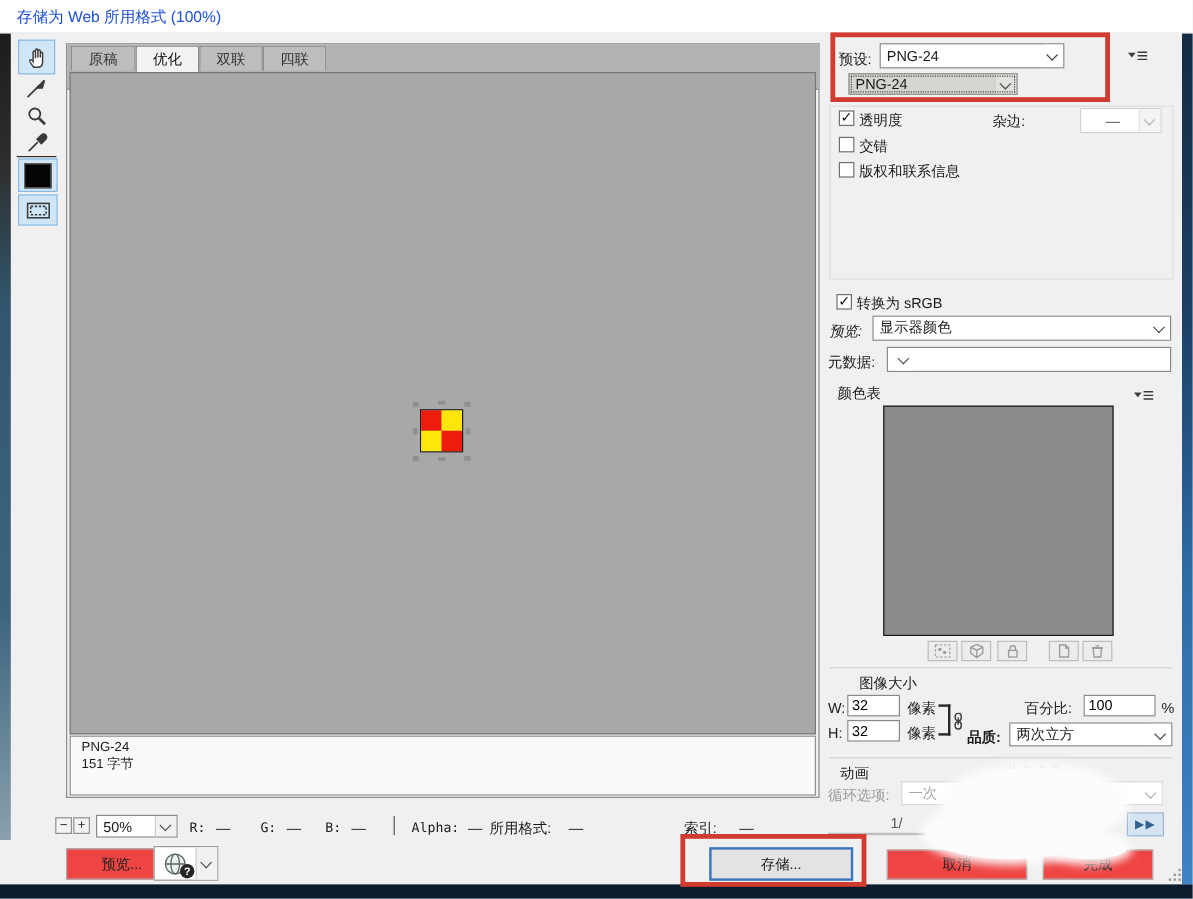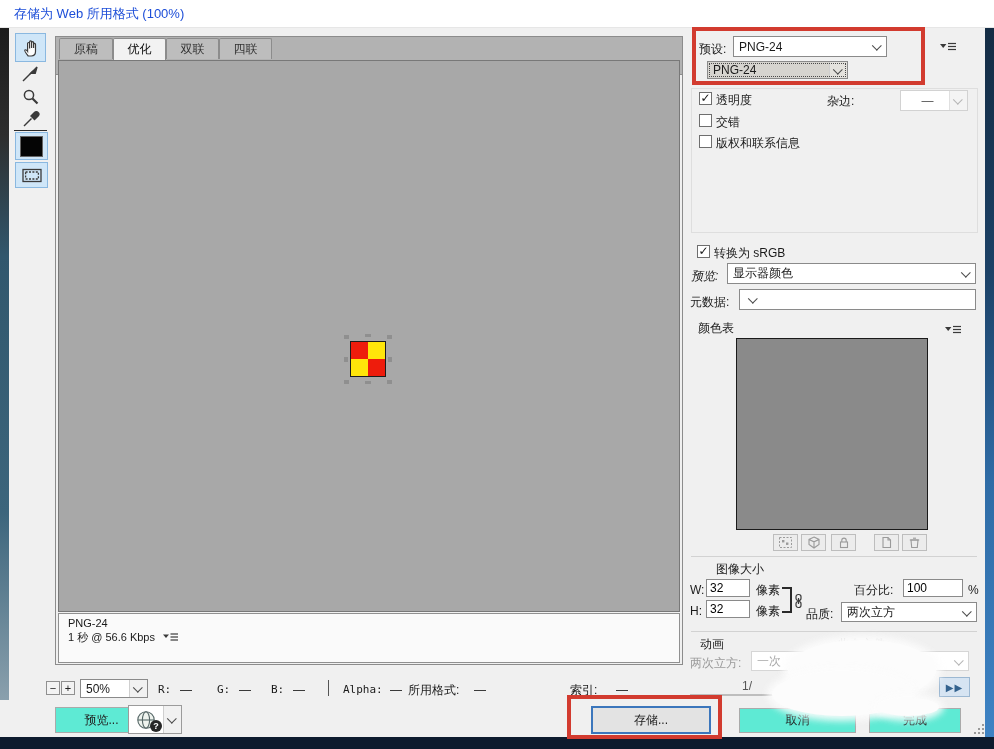--- a/index.html
+++ b/index.html
@@ -17,21 +17,21 @@
   .chev-btn{width:17px;align-self:stretch;display:flex;align-items:center;justify-content:center;
             background:#f1f1f1;border-left:1px solid #cfcfcf;}
   .chev{display:inline-block;width:6px;height:6px;border-left:1.5px solid #4a4a4a;
         border-bottom:1.5px solid #4a4a4a;transform:rotate(-45deg) translateY(-1px);}
   .disabled .chev{border-color:#b5b5b5;}
   .disabled{border-color:#d2d2d2;color:#a8a8a8;}
   .disabled .chev-btn{background:#f4f4f4;border-left-color:#e0e0e0;}
   .checkbox{width:13px;height:13px;background:#fff;border:1px solid #6e6e6e;
             text-align:center;line-height:11px;font-size:12px;color:#111;}
   .checkbox.checked::after{content:"✓";font-weight:bold;}
-  .btn{background:#5eead4;border:1px solid #aaaaaa;display:flex;align-items:center;
+  .btn{background:#ef4444;border:1px solid #aaaaaa;display:flex;align-items:center;
        justify-content:center;font-size:12px;color:#222;}
   .input{background:#fff;border:1px solid #8a8a8a;font-size:12px;padding:0 3px;
          font-family:"Liberation Sans","DejaVu Sans",sans-serif;}
   .toolbtn{display:flex;align-items:center;justify-content:center;}
   .toolbtn.sel{background:#cfe6f8;border:1px solid #8ab8e0;}
   .tab{position:absolute;top:1px;height:20px;display:flex;align-items:center;justify-content:center;
        background:#bdbdbd;border:1px solid #8c8c8c;border-bottom:none;font-size:12px;color:#333;
        border-radius:2px 2px 0 0;}
   .tab.active{background:#f2f2f2;color:#101010;height:21px;}
   .groupline{border-top:1px solid #d2d2d2;height:0;}
@@ -136,33 +136,21 @@
     <div class="abs" style="left:328px;top:274px;width:5px;height:4px;background:#8f8f8f;"></div>
     <div class="abs" style="left:285px;top:296px;width:4px;height:5px;background:#8f8f8f;"></div>
     <div class="abs" style="left:329px;top:296px;width:4px;height:5px;background:#8f8f8f;"></div>
     <div class="abs" style="left:285px;top:319px;width:5px;height:4px;background:#8f8f8f;"></div>
     <div class="abs" style="left:306px;top:320px;width:6px;height:3px;background:#8f8f8f;"></div>
     <div class="abs" style="left:328px;top:319px;width:5px;height:4px;background:#8f8f8f;"></div>
   </div>
 
   <div class="abs" style="left:2px;top:576px;width:622px;height:50px;background:#fafafa;border:1px solid #909090;padding:2px 0 0 9px;">
     <div class="label" style="font-size:11px;line-height:14px;">PNG-24</div>
-    <div style="display:flex;align-items:center;">
-      <span class="label" style="font-size:11px;line-height:14px;">1 秒 @ 56.6 Kbps</span>
-      <span style="margin-left:8px;">
-        <svg width="15" height="10" viewBox="0 0 15 10">
-            <path d="M0 2.5l3 3.5 3-3.5z" fill="#3a3a3a"></path>
-          <g stroke="#3a3a3a" stroke-width="1.2">
-              <line x1="7.5" y1="2" x2="15" y2="2"></line>
-          <line x1="7.5" y1="5" x2="15" y2="5"></line>
-              <line x1="7.5" y1="8" x2="15" y2="8"></line>
-            </g>
-          </svg>
-      </span>
-    </div>
+    <div class="label" style="font-size:11px;line-height:14px;">151 字节</div>
   </div>
 </div>
 
 <div class="abs btn" style="left:46px;top:681px;width:14px;height:14px;font-size:11px;background:#f3f3f3;border-color:#909090;">−</div>
 <div class="abs btn" style="left:61px;top:681px;width:14px;height:14px;font-size:11px;background:#f3f3f3;border-color:#909090;">+</div>
 <div class="abs combo" style="left:80px;top:679px;width:68px;height:19px;">
   <span class="val">50%</span>
   <span class="chev-btn">
       <span class="chev"></span>
     </span>
@@ -361,33 +349,33 @@
 <div class="abs" style="left:782px;top:587px;width:10px;height:26px;border:2px solid #2a2a2a;border-left:none;"></div>
 <span class="abs" style="left:793px;top:593px;">
   <svg width="11" height="16" viewBox="0 0 11 16">
       <g stroke="#3a3a3a" fill="none" stroke-width="1.2">
     <rect x="3" y="1.5" width="5" height="6" rx="2.2"></rect>
         <rect x="3" y="8.5" width="5" height="6" rx="2.2"></rect>
     <line x1="5.5" y1="5" x2="5.5" y2="11"></line>
       </g>
     </svg>
 </span>
-<span class="abs label" style="left:806px;top:607px;">品质:</span>
+<span class="abs label" style="left:806px;top:607px;font-weight:bold;">品质:</span>
 <div class="abs combo" style="left:841px;top:602px;width:136px;height:20px;">
   <span class="val">两次立方</span>
   <span class="chev-btn" style="background:#fff;border-left:none;">
       <span class="chev"></span>
     </span>
 </div>
 
 <div class="abs groupline" style="left:691px;top:631px;width:286px;"></div>
 <span class="abs label" style="left:700px;top:637px;">动画</span>
 <span class="abs label dim" style="left:838px;top:636px;font-size:11px;letter-spacing:1px;opacity:.75;">此血文件</span>
 
-<span class="abs label gray" style="left:690px;top:656px;">两次立方:</span>
+<span class="abs label gray" style="left:690px;top:656px;">循环选项:</span>
 <div class="abs combo disabled" style="left:751px;top:651px;width:218px;height:20px;border:1px solid #d6d6d6;">
   <span class="val">一次</span>
   <span class="chev-btn" style="background:#fff;border-left:none;">
       <span class="chev"></span>
     </span>
 </div>
 <span class="abs label" style="left:742px;top:679px;color:#555;">1/</span>
 <div class="abs" style="left:690px;top:694px;width:186px;border-bottom:2px solid #bdbdbd;"></div>
 <div class="abs" style="left:939px;top:677px;width:31px;height:20px;background:#d6e4f2;border:1px solid #9cb8d2;
             display:flex;align-items:center;justify-content:center;color:#33628e;font-size:10px;letter-spacing:1px;">

